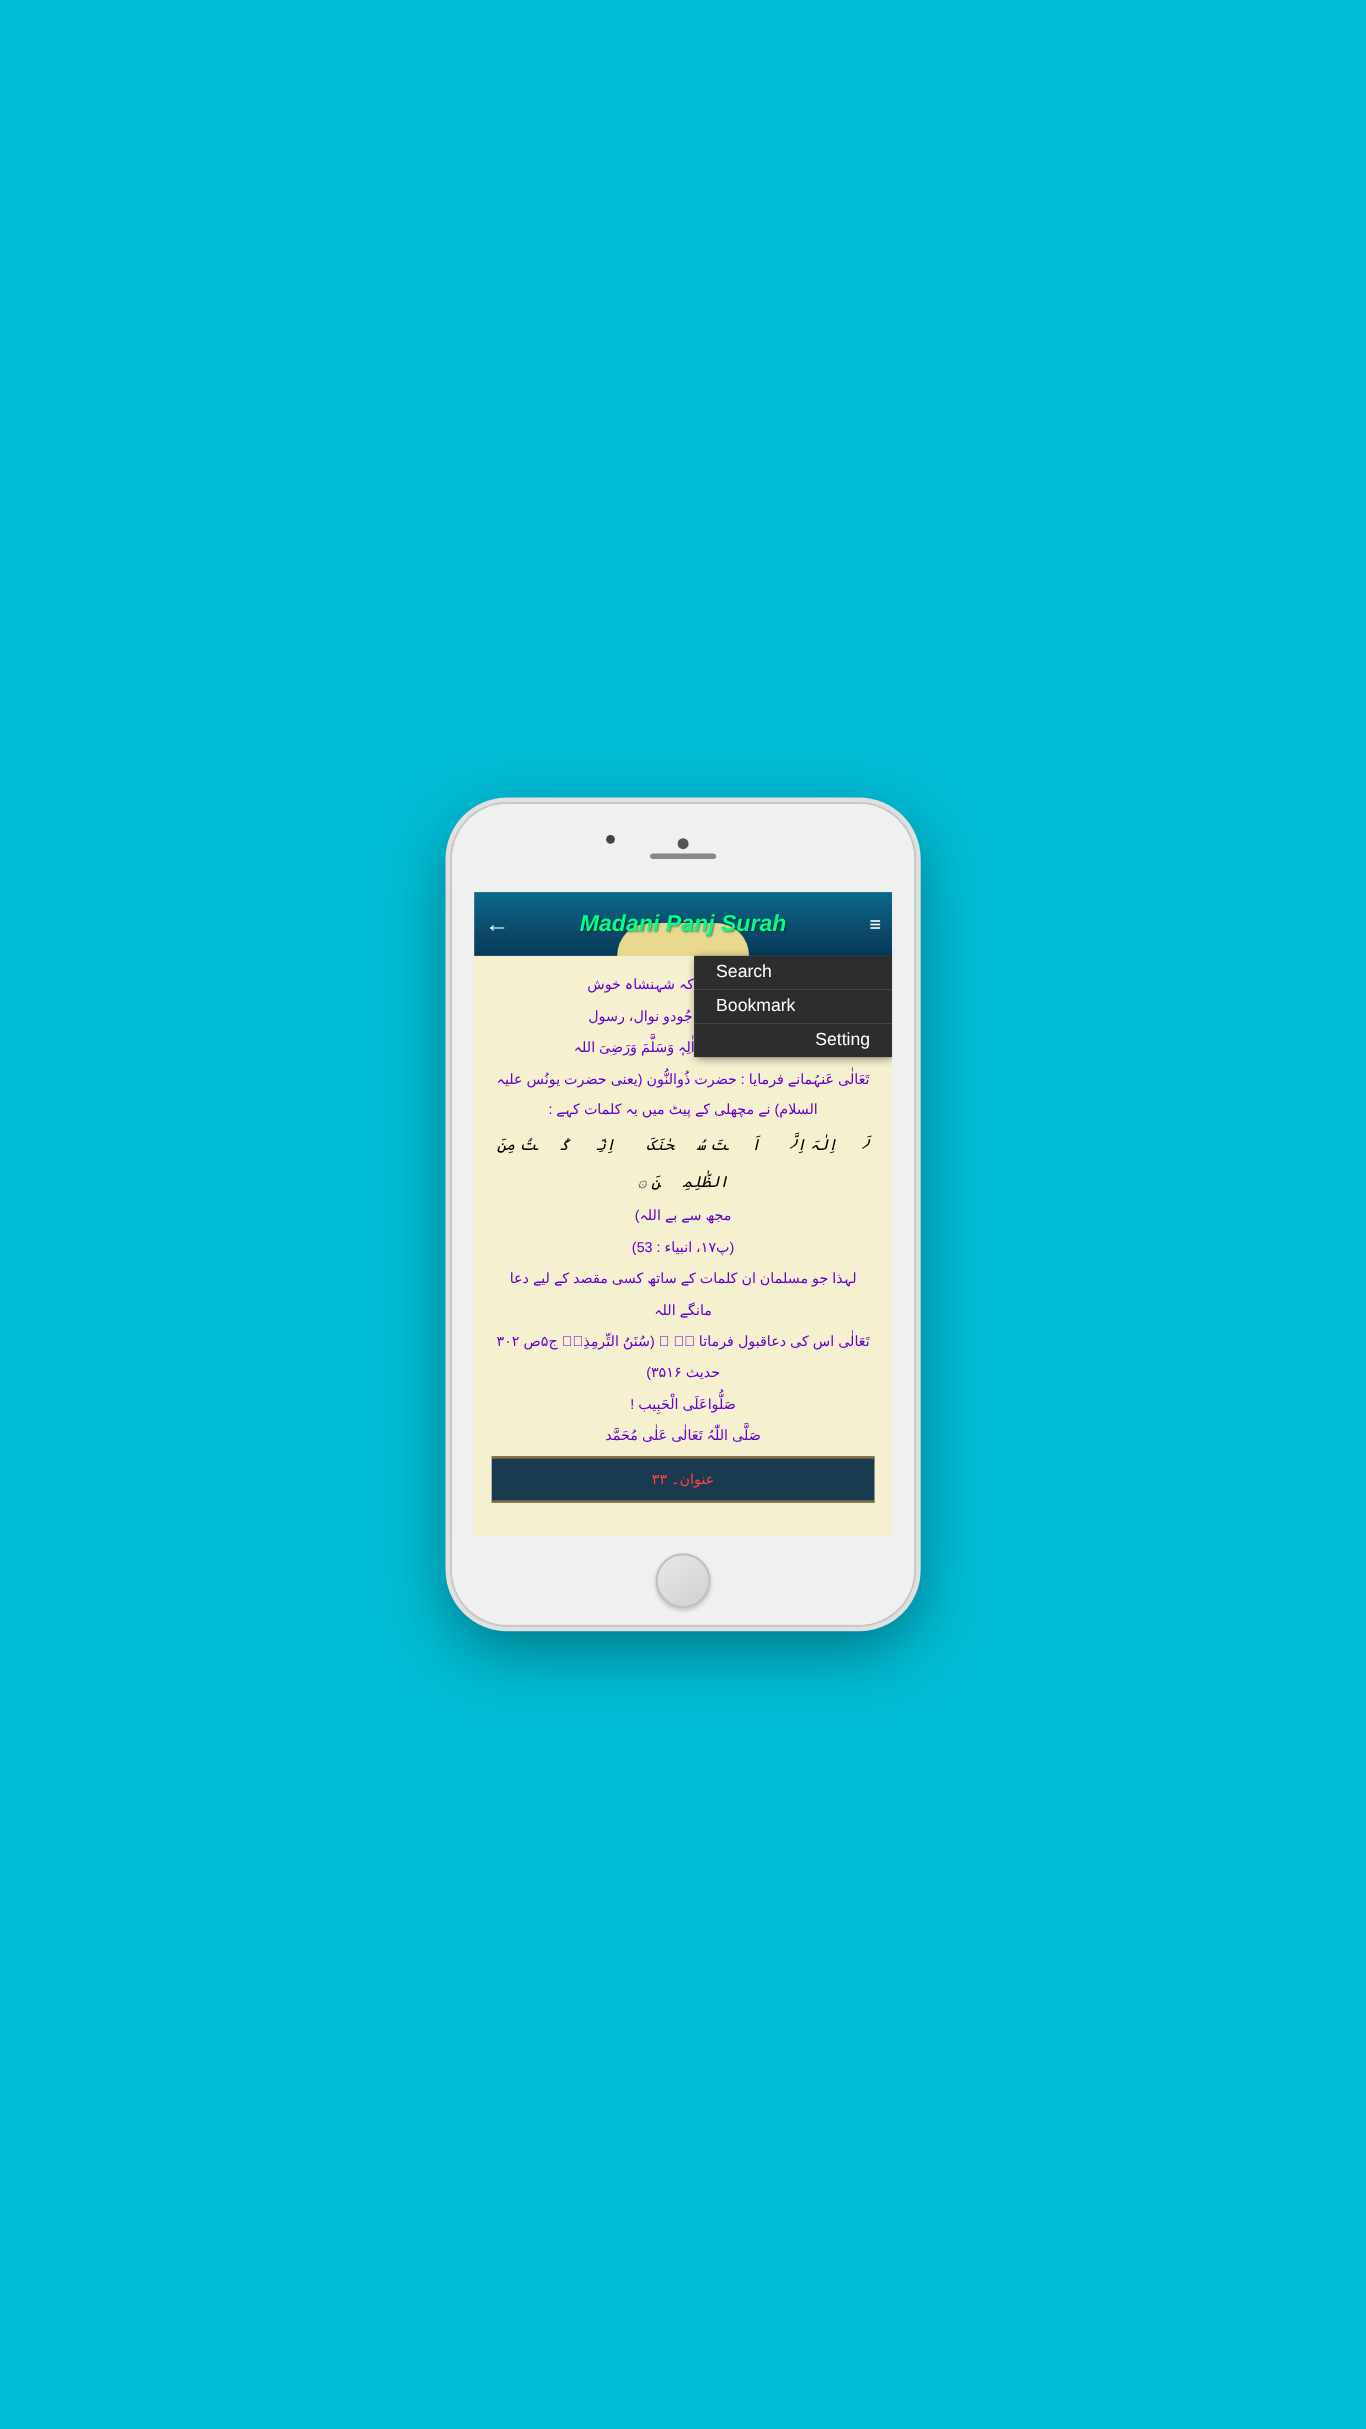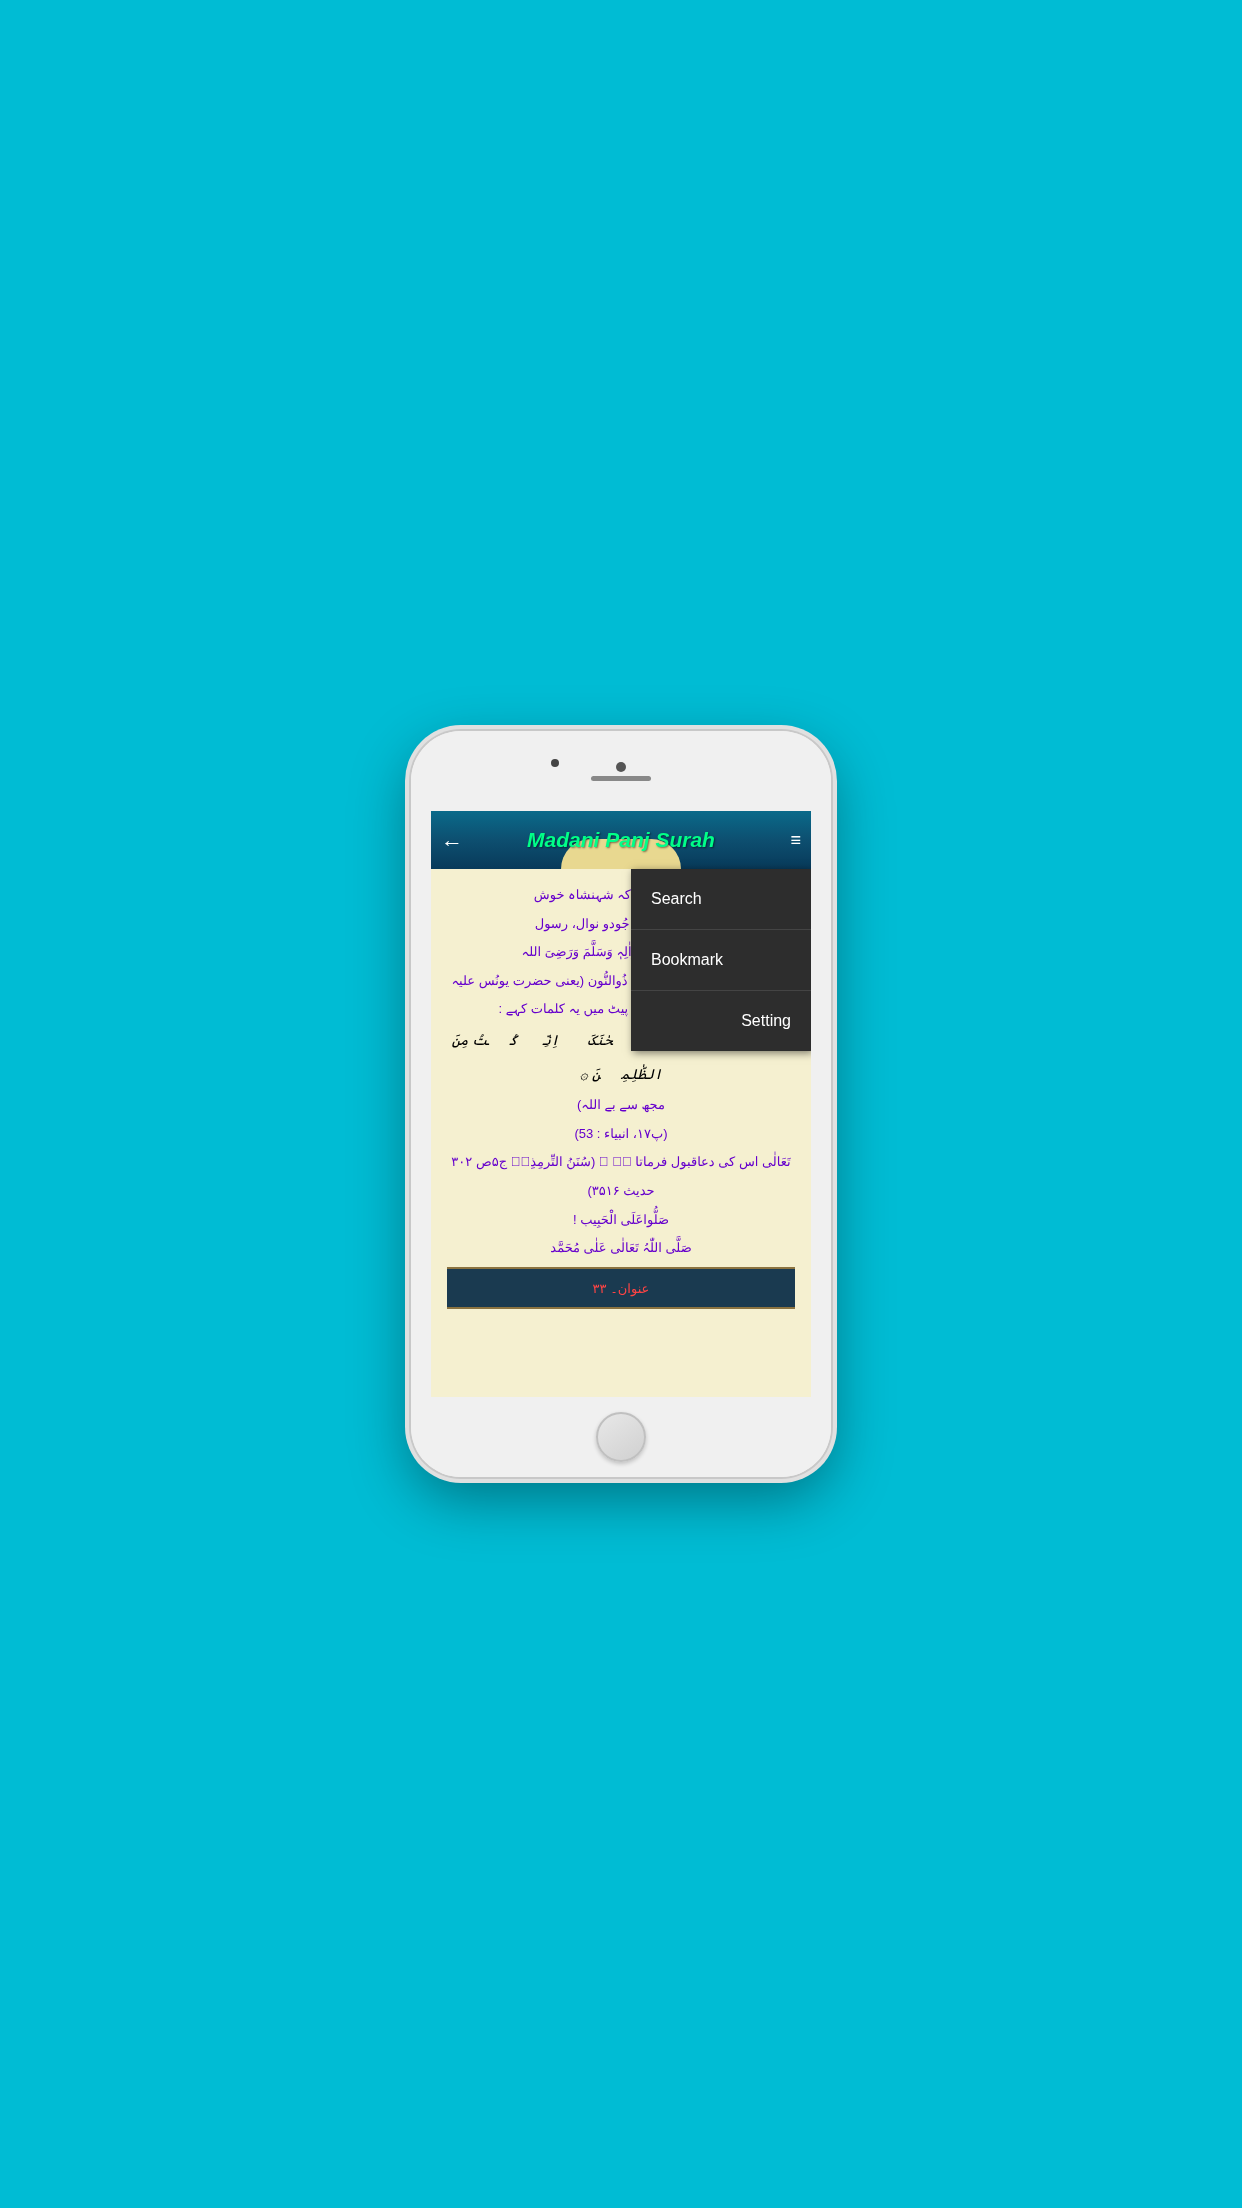--- a/index.html
+++ b/index.html
@@ -127,21 +127,21 @@
       position: absolute;
       top: 58px;
       right: 0;
       width: 180px;
       background: #2d2d2d;
       z-index: 100;
       box-shadow: 2px 2px 8px rgba(0,0,0,0.5);
     }
 
     .dropdown-item {
-      padding: 21px 20px;
+      padding: 6px 20px;
       color: white;
       font-size: 16px;
       cursor: pointer;
       border-bottom: 1px solid #444;
     }
 
     .dropdown-item:last-child {
       border-bottom: none;
       text-align: right;
     }
@@ -240,20 +240,21 @@
         <p>اللہ تعالٰی عَلَیہِ وَاٰلِہٖ وَسَلَّمَ وَرَضِیَ اللہ</p>
         <p>تَعَالٰی عَنہُمانے فرمایا : حضرت ذُوالنُّون (یعنی حضرت یونُس علیہ</p>
         <p>السلام) نے مچھلی کے پیٹ میں یہ کلمات کہے :</p>
       </div>
       <div class="arabic-text">
         <p>لَاۤاِلٰہَ اِلَّاۤ اَنۡتَ سُبۡحٰنَکَ ٭ۖ اِنِّیۡ کُنۡتُ مِنَ الظّٰلِمِیۡنَ ۞</p>
       </div>
       <div class="urdu-text">
         <p>مجھ سے بے اللہ)</p>
         <p>(پ۱۷، انبیاء : 53)</p>
+        <p>لہذا جو مسلمان ان کلمات کے ساتھ کسی مقصد کے لیے دعا مانگے اللہ</p>
         <p>تَعَالٰی اس کی دعاقبول فرماتا ہے ۔ (سُنَنُ التِّرمِذِیۡ ج۵ص ۳۰۲</p>
         <p>حدیث ۳۵۱۶)</p>
         <p>صَلُّواعَلَی الْحَبِیب !</p>
         <p>صَلَّی اللّٰہُ تَعَالٰی عَلٰی مُحَمَّد</p>
       </div>
 
       <div class="section-header">
         <span class="section-header-text">عنوان۔ ۳۳</span>
       </div>
 

